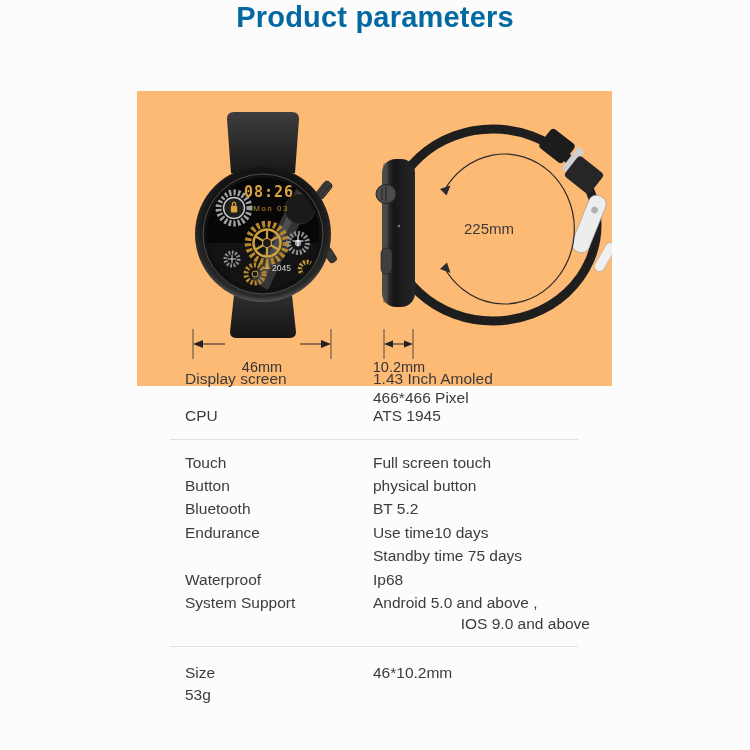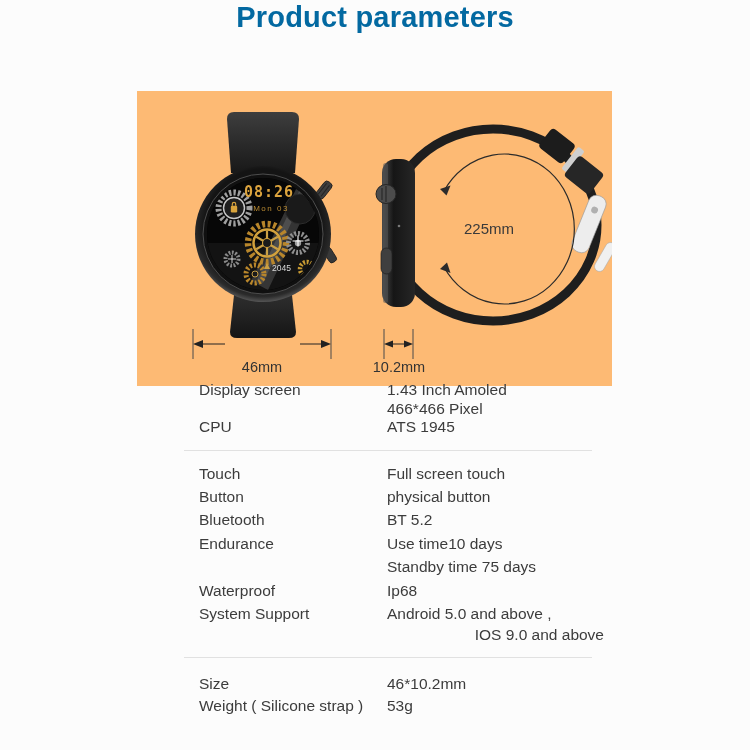--- a/index.html
+++ b/index.html
@@ -11,21 +11,21 @@
   .title{
     position:absolute;top:1px;left:0;width:750px;text-align:center;
     font-size:29px;font-weight:bold;color:#0369a1;letter-spacing:.2px;
   }
   .hero{
     position:absolute;left:137px;top:50px;width:475px;height:295px;
     background:#fdba74;
     margin-top:41px;
   }
   .hero svg{display:block;}
-  .specs{position:absolute;left:185px;top:381px;width:405px;font-size:15.5px;color:#3c3c3c;margin-left:14px;}
+  .specs{position:absolute;left:185px;top:370px;width:405px;font-size:15.5px;color:#3c3c3c;}
   .row{display:flex;align-items:flex-start;}
   .row .label{width:188px;flex:none;}
   .row .value{flex:1;}
   .sec1 .row{line-height:18.5px;}
   .sec2 .row{line-height:23.4px;}
   .sec2 .row .tight{line-height:19px;text-align:right;}
   .sec3 .row{line-height:21.5px;}
   .divider{height:1px;background:#e1e1e1;margin-left:-15px;width:408px;}
   .d1{margin-top:13px;margin-bottom:11px;}
   .d2{margin-top:13px;margin-bottom:15px;}
@@ -253,18 +253,17 @@
   </div>
 
   <div class="divider d2"></div>
 
   <div class="sec3">
     <div class="row">
       <div class="label">Size</div>
       <div class="value">46*10.2mm</div>
     </div>
     <div class="row">
-      <div class="label">Weight ( Silicone strap )</div>
       <div class="value">53g</div>
     </div>
   </div>
 
 </div>
 
 </body></html>

